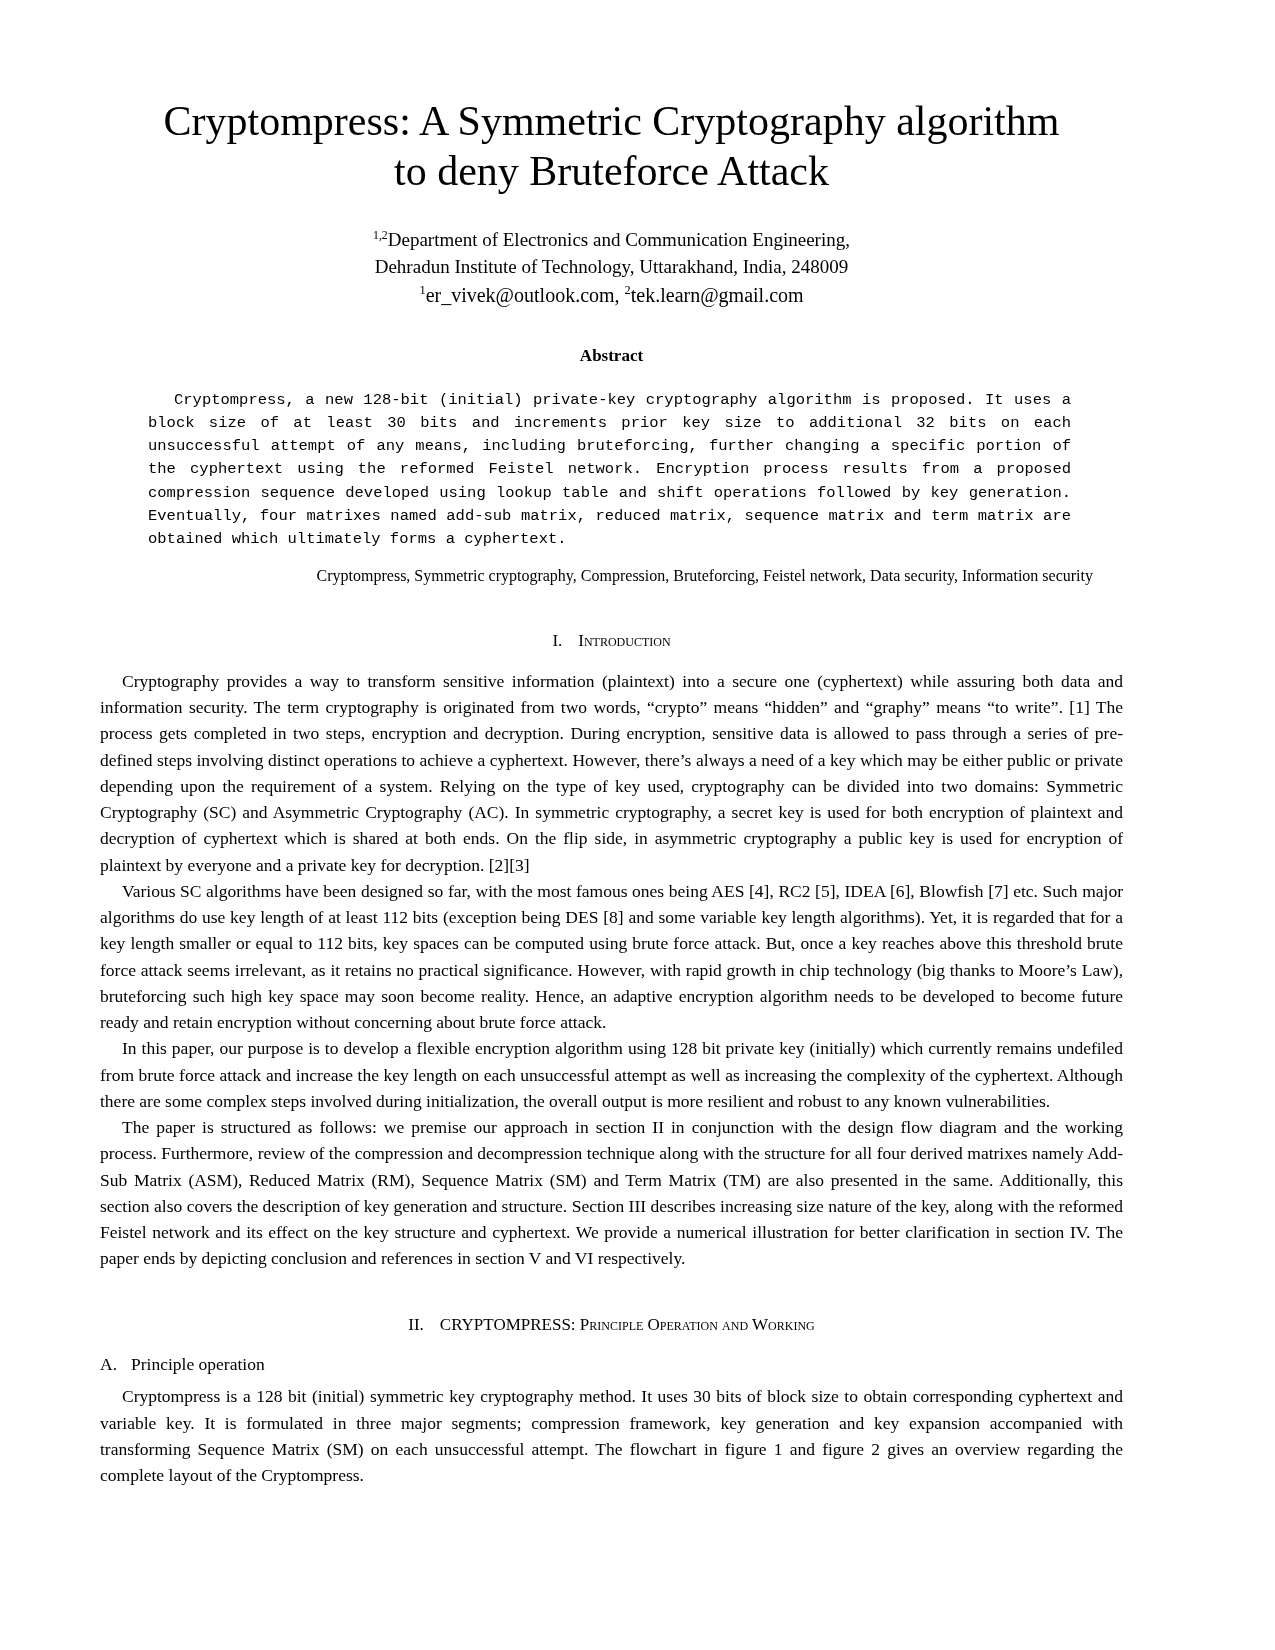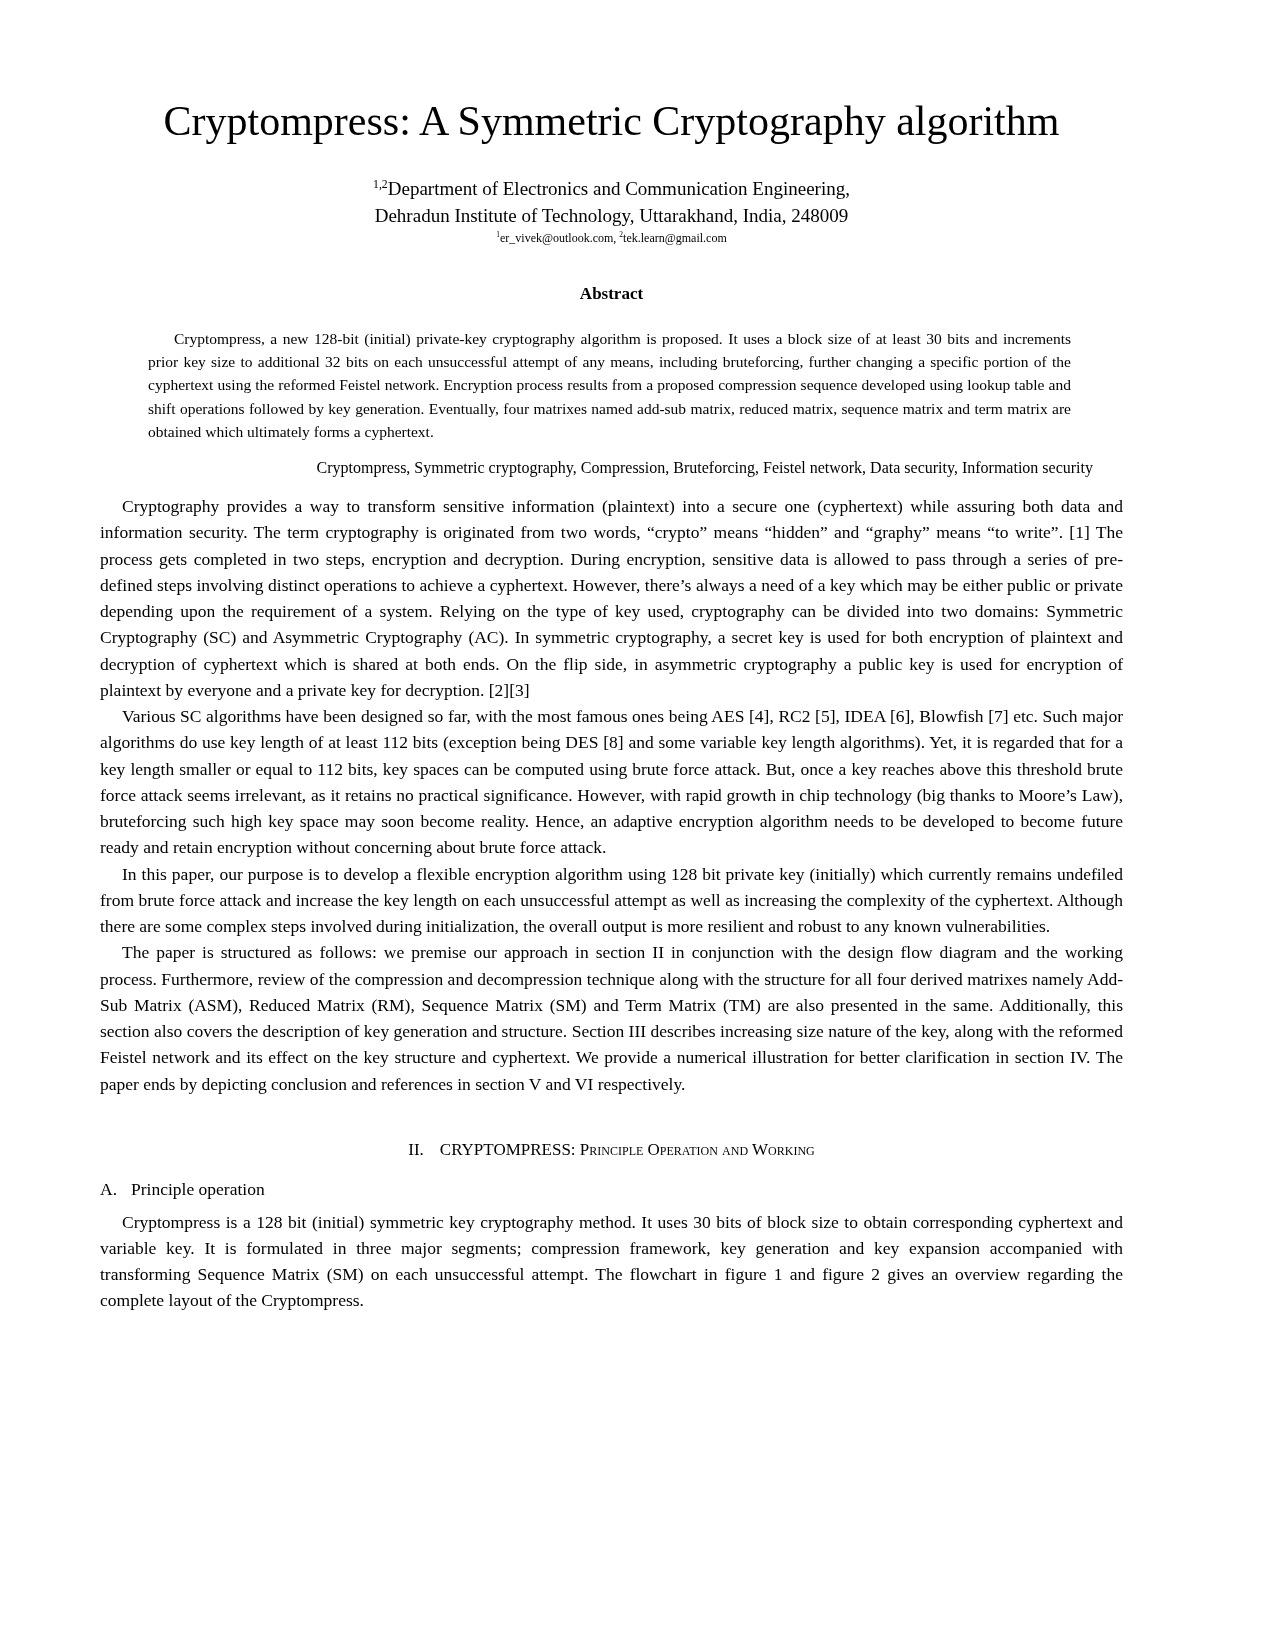--- a/index.html
+++ b/index.html
@@ -17,34 +17,35 @@
   sup { font-size: 0.62em; line-height: 0; }
 
   .paper-title {
     margin: 0 0 30px 0;
     text-align: center;
     font-size: 42px;
     font-weight: normal;
     line-height: 1.2;
   }
   .authors { text-align: center; font-size: 19px; line-height: 1.42; }
-  .email-line { font-size: 12px; }
+  .email-line { font-size: 20px; }
 
   .abstract-heading {
     text-align: center;
     font-size: 17px;
     font-weight: bold;
     margin: 34px 0 20px 0;
   }
   .abstract-text {
     margin: 0 52px 0 48px;
     font-size: 15.5px;
     line-height: 1.5;
     text-align: justify;
     text-indent: 26px;
+    font-family: Liberation Mono, monospace;
   }
   .index-terms-heading {
     text-align: center;
     font-size: 16px;
     font-weight: bold;
     margin: 28px 0 26px 0;
   }
   .index-terms-text {
     text-align: right;
     font-size: 16px;
@@ -72,36 +73,37 @@
     text-align: justify;
     text-indent: 22px;
   }
 </style>
 </head>
 <body>
 
 <div class="page">
 
   <header>
-    <h1 class="paper-title"><span>Cryptompress: A Symmetric Cryptography algorithm</span><br></h1>
+    <h1 class="paper-title"><span>Cryptompress: A Symmetric Cryptography algorithm</span><br><span>to deny Bruteforce Attack</span></h1>
 
     <div class="authors">
       <div><sup>1,2</sup><span>Department of Electronics and Communication Engineering,</span></div>
       <div><span>Dehradun Institute of Technology, Uttarakhand, India, 248009</span></div>
       <div class="email-line"><sup>1</sup><span>er_vivek@outlook.com, </span><sup>2</sup><span>tek.learn@gmail.com</span></div>
     </div>
   </header>
 
   <section>
     <h2 class="abstract-heading">Abstract</h2>
     <p class="abstract-text">Cryptompress, a new 128-bit (initial) private-key cryptography algorithm is proposed. It uses a block size of at least 30 bits and increments prior key size to additional 32 bits on each unsuccessful attempt of any means, including bruteforcing, further changing a specific portion of the cyphertext using the reformed Feistel network. Encryption process results from a proposed compression sequence developed using lookup table and shift operations followed by key generation. Eventually, four matrixes named add-sub matrix, reduced matrix, sequence matrix and term matrix are obtained which ultimately forms a cyphertext.</p>
     <p class="index-terms-text">Cryptompress, Symmetric cryptography, Compression, Bruteforcing, Feistel network, Data security, Information security</p>
   </section>
 
   <section>
+    <h3 class="section-heading"><span class="sec-num">I.</span><span class="sec-title">Introduction</span></h3>
     <p class="body-par">Cryptography provides a way to transform sensitive information (plaintext) into a secure one (cyphertext) while assuring both data and information security. The term cryptography is originated from two words, “crypto” means “hidden” and “graphy” means “to write”. [1] The process gets completed in two steps, encryption and decryption. During encryption, sensitive data is allowed to pass through a series of pre-defined steps involving distinct operations to achieve a cyphertext. However, there’s always a need of a key which may be either public or private depending upon the requirement of a system. Relying on the type of key used, cryptography can be divided into two domains: Symmetric Cryptography (SC) and Asymmetric Cryptography (AC). In symmetric cryptography, a secret key is used for both encryption of plaintext and decryption of cyphertext which is shared at both ends. On the flip side, in asymmetric cryptography a public key is used for encryption of plaintext by everyone and a private key for decryption. [2][3]</p>
     <p class="body-par">Various SC algorithms have been designed so far, with the most famous ones being AES [4], RC2 [5], IDEA [6], Blowfish [7] etc. Such major algorithms do use key length of at least 112 bits (exception being DES [8] and some variable key length algorithms). Yet, it is regarded that for a key length smaller or equal to 112 bits, key spaces can be computed using brute force attack. But, once a key reaches above this threshold brute force attack seems irrelevant, as it retains no practical significance. However, with rapid growth in chip technology (big thanks to Moore’s Law), bruteforcing such high key space may soon become reality. Hence, an adaptive encryption algorithm needs to be developed to become future ready and retain encryption without concerning about brute force attack.</p>
     <p class="body-par">In this paper, our purpose is to develop a flexible encryption algorithm using 128 bit private key (initially) which currently remains undefiled from brute force attack and increase the key length on each unsuccessful attempt as well as increasing the complexity of the cyphertext. Although there are some complex steps involved during initialization, the overall output is more resilient and robust to any known vulnerabilities.</p>
     <p class="body-par">The paper is structured as follows: we premise our approach in section II in conjunction with the design flow diagram and the working process. Furthermore, review of the compression and decompression technique along with the structure for all four derived matrixes namely Add-Sub Matrix (ASM), Reduced Matrix (RM), Sequence Matrix (SM) and Term Matrix (TM) are also presented in the same. Additionally, this section also covers the description of key generation and structure. Section III describes increasing size nature of the key, along with the reformed Feistel network and its effect on the key structure and cyphertext. We provide a numerical illustration for better clarification in section IV. The paper ends by depicting conclusion and references in section V and VI respectively.</p>
   </section>
 
   <section>
     <h3 class="section-heading"><span class="sec-num">II.</span><span class="sec-title">CRYPTOMPRESS: Principle Operation and Working</span></h3>
     <h4 class="subsection-heading"><span class="subsection-label">A.</span><span>Principle operation</span></h4>
     <p class="body-par">Cryptompress is a 128 bit (initial) symmetric key cryptography method. It uses 30 bits of block size to obtain corresponding cyphertext and variable key. It is formulated in three major segments; compression framework, key generation and key expansion accompanied with transforming Sequence Matrix (SM) on each unsuccessful attempt. The flowchart in figure 1 and figure 2 gives an overview regarding the complete layout of the Cryptompress.</p>

